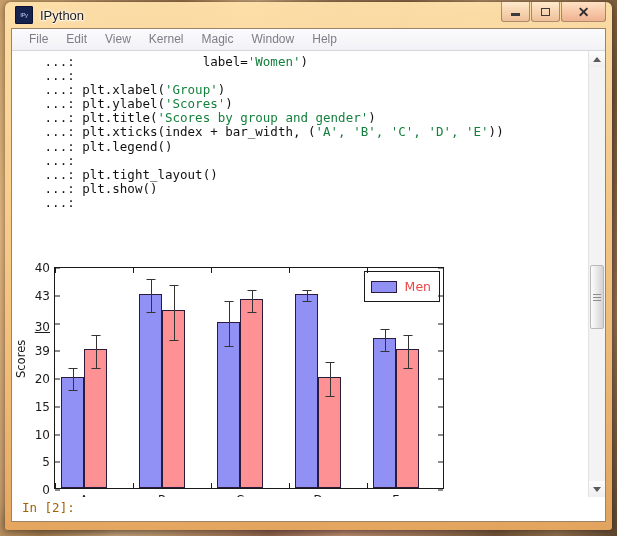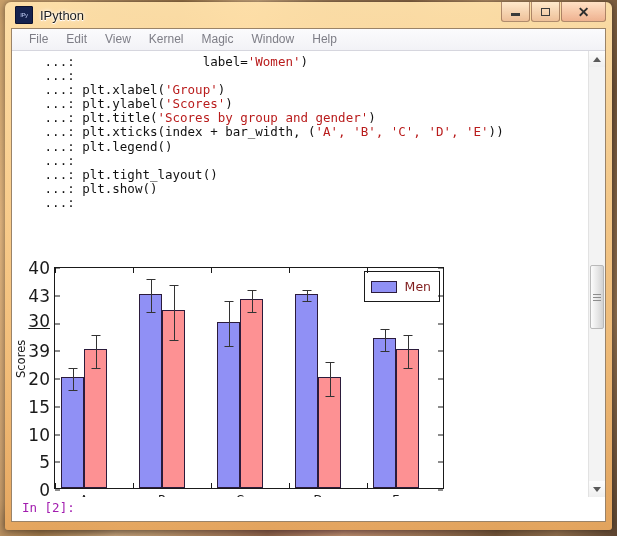--- a/index.html
+++ b/index.html
@@ -154,21 +154,21 @@
   
   #code {
     padding: 4px 0 0 10px;
     font-family: "DejaVu Sans Mono", "Liberation Mono", monospace;
     font-size: 12.5px;
     line-height: 14.1px;
     color: #111111;
     white-space: pre;
   }
   .prompt { color: #111111; }
-  .str { color: #b91c1c; text-align: center; }
+  .str { color: #15803d; text-align: center; }
 
   
   #figure {
     position: absolute;
     left: 4px;
     top: 190px;
     width: 448px;
     height: 290px;
     background: #ffffff;
   }
@@ -188,21 +188,21 @@
     height: 222px;
     border: 1px solid #1a1a1a;
     box-sizing: border-box;
     background: #ffffff;
   }
   .ytick-label {
     position: absolute;
     right: 100%;
     margin-right: 5px;
     transform: translateY(-50%);
-    font-size: 17px;
+    font-size: 12px;
     color: #1a1a1a;
     font-family: "DejaVu Sans", sans-serif;
     white-space: nowrap;
   }
   .ytick-mark {
     position: absolute;
     left: 0;
     width: 5px;
     height: 1px;
     background: #1a1a1a;
@@ -270,32 +270,32 @@
     height: 19px;
   }
   .legend-swatch {
     width: 26px; height: 12px;
     border: 1px solid #2b1b3b;
     box-sizing: border-box;
     margin-right: 8px;
   }
   .legend-label {
     font-size: 12.5px;
-    color: #7f1d1d;
+    color: #ef4444;
     font-family: "DejaVu Sans", sans-serif;
   }
 
   
   #in-prompt {
     flex: 0 0 auto;
     height: 24px;
     padding: 3px 0 0 10px;
     font-family: "DejaVu Sans Mono", "Liberation Mono", monospace;
     font-size: 12.5px;
-    color: #a21caf;
+    color: #a16207;
     background: #ffffff;
     box-sizing: border-box;
   }
 
   
   #scrollbar {
     width: 16px;
     flex: 0 0 16px;
     background: #f3f3f3;
     border-left: 1px solid #e2e2e2;
@@ -399,21 +399,21 @@
                 <div class="ytick-mark right" style="top: 166.5px;"></div>
                 <div class="ytick-label" style="top: 138.75px;">15</div>
                 <div class="ytick-mark" style="top: 138.75px;"></div>
                 <div class="ytick-mark right" style="top: 138.75px;"></div>
                 <div class="ytick-label" style="top: 111px;">20</div>
                 <div class="ytick-mark" style="top: 111px;"></div>
                 <div class="ytick-mark right" style="top: 111px;"></div>
                 <div class="ytick-label" style="top: 83.25px;">39</div>
                 <div class="ytick-mark" style="top: 83.25px;"></div>
                 <div class="ytick-mark right" style="top: 83.25px;"></div>
-                <div class="ytick-label" style="top: 53px; text-decoration: underline;">30</div>
+                <div class="ytick-label" style="top: 59px; text-decoration: underline;">30</div>
                 <div class="ytick-mark" style="top: 55.5px;"></div>
                 <div class="ytick-mark right" style="top: 55.5px;"></div>
                 <div class="ytick-label" style="top: 27.75px;">43</div>
                 <div class="ytick-mark" style="top: 27.75px;"></div>
                 <div class="ytick-mark right" style="top: 27.75px;"></div>
                 <div class="ytick-label" style="top: 0px;">40</div>
                 <div class="ytick-mark" style="top: 0px;"></div>
                 <div class="ytick-mark right" style="top: 0px;"></div>
                 <div class="xtick-mark bottom" style="left: 0px;"></div>
                 <div class="xtick-mark" style="left: 0px;"></div>

